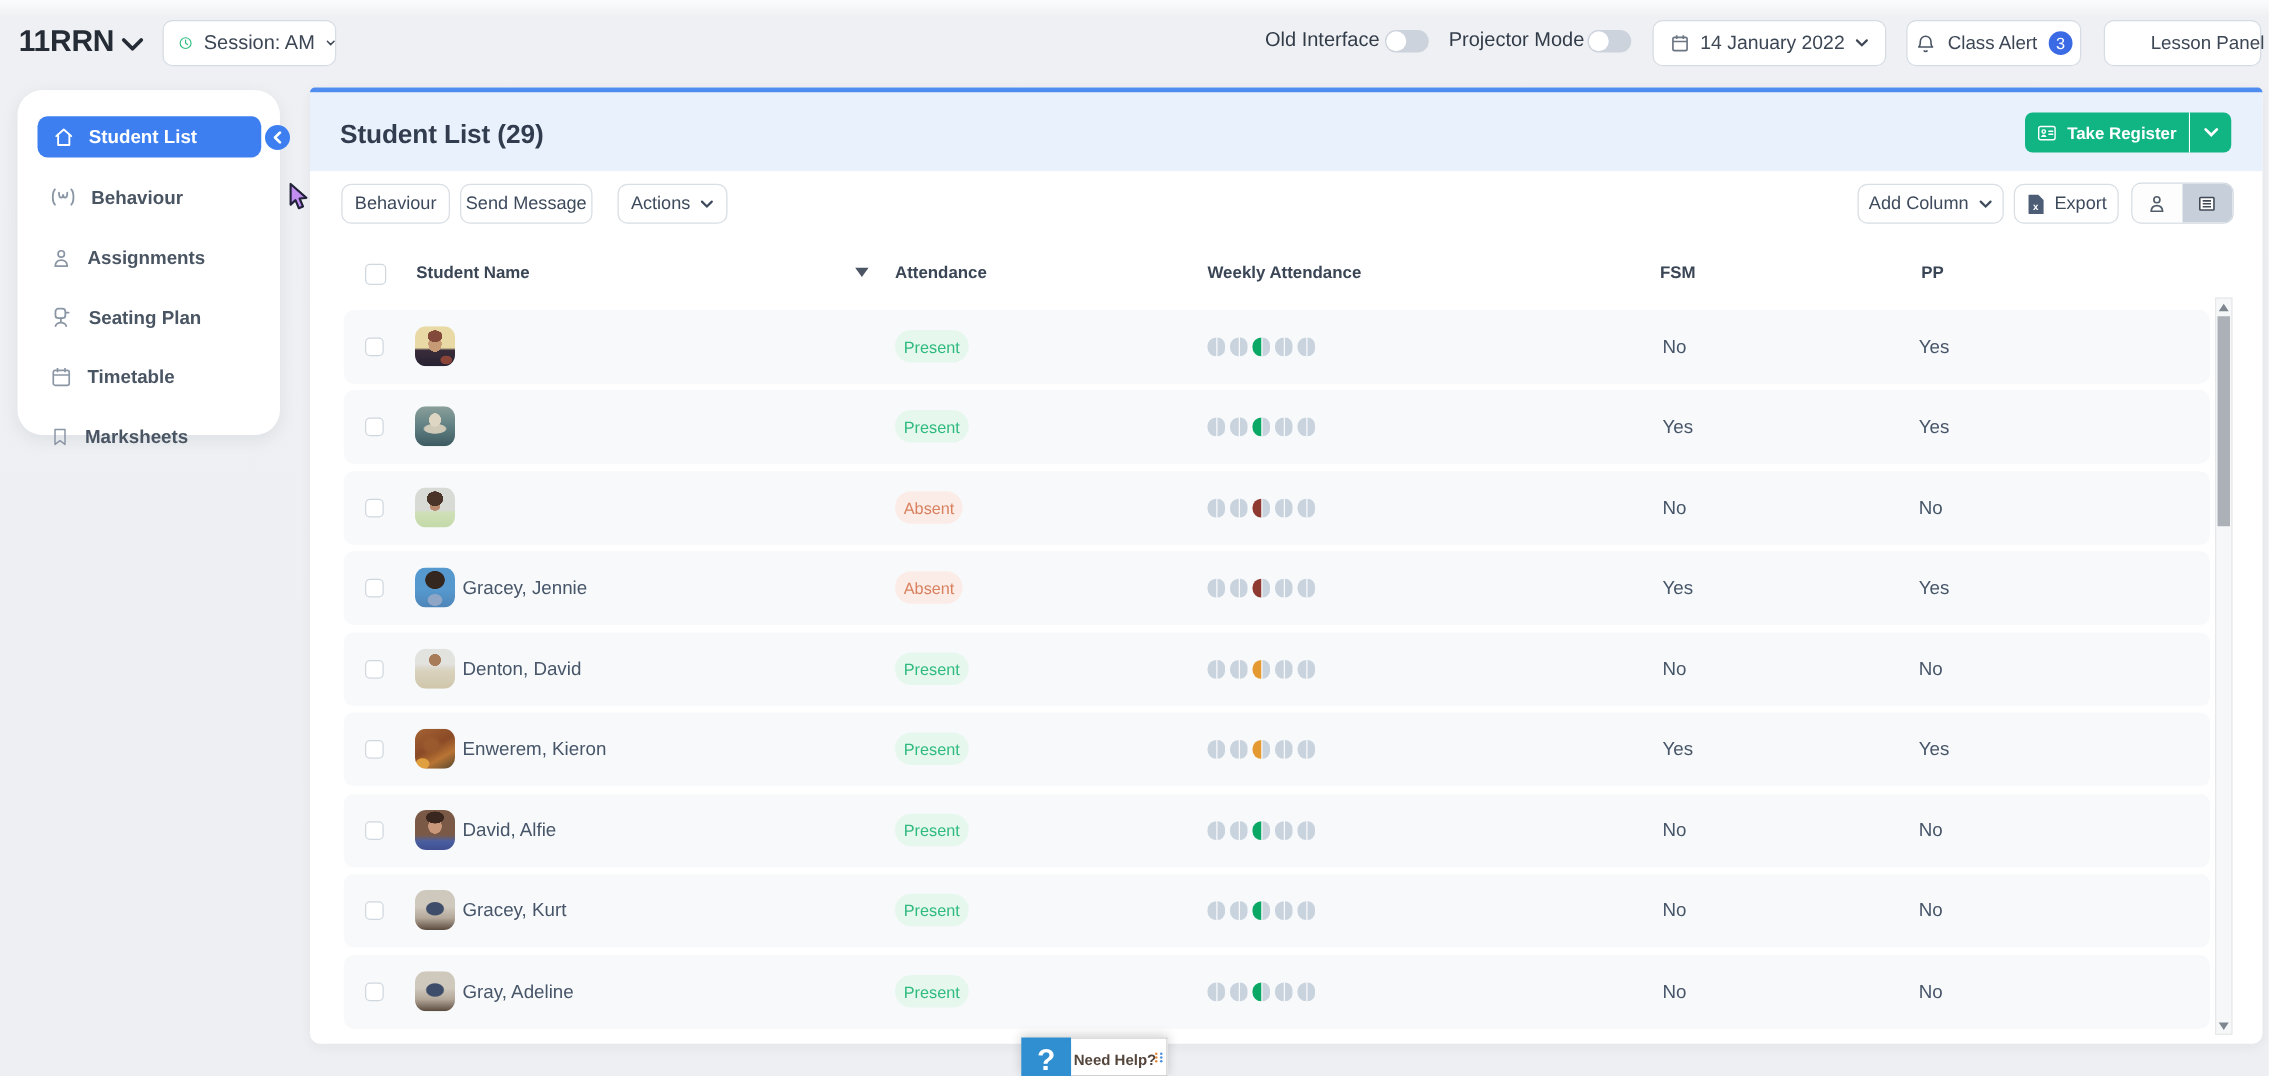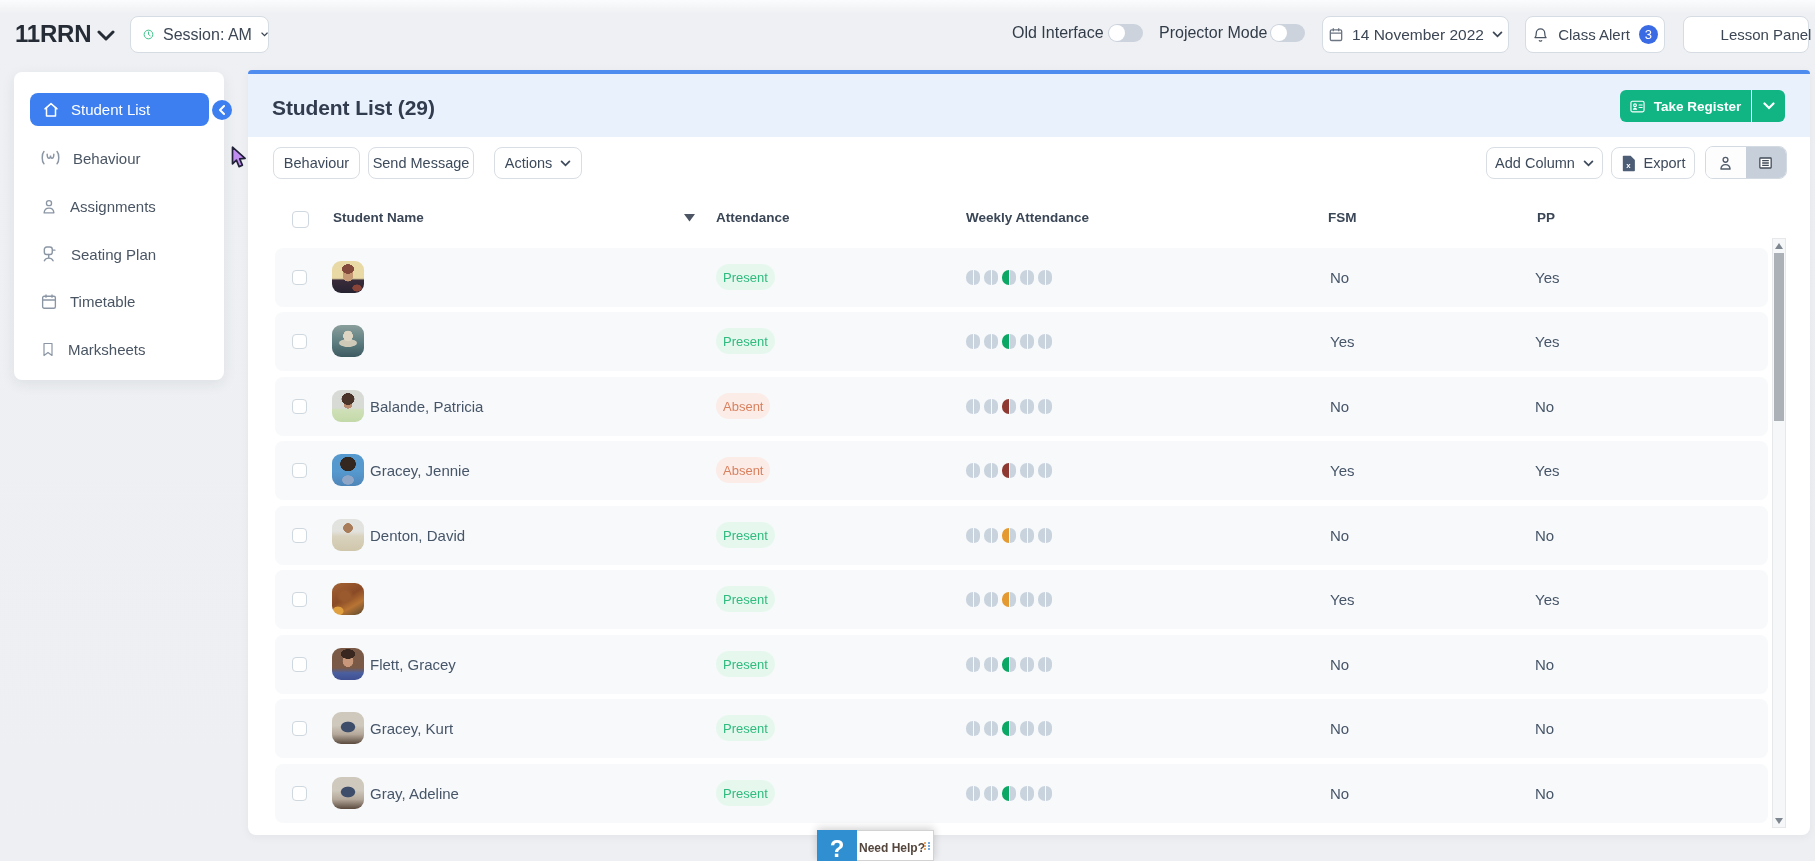--- a/index.html
+++ b/index.html
@@ -17,22 +17,22 @@
 .tgl-label { position:absolute; top:24px; font-size:16px; color:#323c49; }
 .toggle { position:absolute; top:24px; width:35px; height:18px; border-radius:9px; background:#ccd3dd; }
 .toggle i { position:absolute; left:1px; top:1px; width:16px; height:16px; border-radius:50%; background:#fff; }
 .datebtn { left:1322px; top:16px; width:187px; height:37px; font-size:15.5px; gap:8px; }
 .alertbtn { left:1525px; top:16px; width:140px; height:37px; font-size:15px; gap:9px; }
 .badge { width:19px; height:19px; border-radius:50%; background:#3b6be4; color:#fff; font-size:13px;
   display:inline-flex; align-items:center; justify-content:center; }
 .lessonbtn { left:1683px; top:16px; width:126px; height:37px; font-size:15px; gap:9px;padding-left:31px; }
 
 
-.side { position:absolute; left:14px; top:72px; width:210px; height:308px; background:#fff;
-  border-radius:8px; box-shadow:0 4px 14px rgba(35,45,65,.08); }
+.side { position:absolute; left:14px; top:72px; width:210px; height:276px; background:#fff;
+  border-radius:20px; box-shadow:0 4px 14px rgba(35,45,65,.08);font-weight:bold; }
 .sactive { position:absolute; left:16px; top:21px; width:179px; height:33px; background:#3d7ff0;
   border-radius:8px; color:#fff; font-size:15px; display:flex; align-items:center; gap:11px; padding-left:12px; }
 .sitem { position:absolute; left:26px; width:180px; height:20px; color:#4a5563; font-size:15px;
   display:flex; align-items:center; gap:12px; }
 .sitem svg { flex:0 0 auto; }
 .collapse { position:absolute; left:212px; top:100px; width:20px; height:20px; border-radius:50%;
   background:#3d7ff0; display:flex; align-items:center; justify-content:center; }
 
 
 .panel { position:absolute; left:248px; top:70px; width:1562px; height:765px; background:#fff;
@@ -118,21 +118,21 @@
 <span class="tgl-label" style="left:1159px">Projector Mode</span>
 <span class="toggle" style="left:1270px">
     <i></i>
   </span>
 
 <div class="btn datebtn">
   <svg width="16" height="17" viewBox="0 0 24 24" fill="none" stroke="#6c7683" stroke-width="2">
       <rect x="3.5" y="5" width="17" height="16" rx="2"></rect>
       <path d="M8 2.5V7M16 2.5V7M3.5 10h17"></path>
     </svg>
-  <span>14 November 2022</span>
+  <span>14 January 2022</span>
   <svg width="11" height="7" viewBox="0 0 12 8">
       <path d="M1.5 1.5L6 6l4.5-4.5" fill="none" stroke="#3c4654" stroke-width="2" stroke-linecap="round"></path>
     </svg>
 </div>
 
 <div class="btn alertbtn">
   <svg width="17" height="18" viewBox="0 0 24 24" fill="none" stroke="#4a5563" stroke-width="1.8">
       <path d="M6 9.5a6 6 0 0 1 12 0c0 5 1.8 6.2 1.8 6.2H4.2S6 14.5 6 9.5z" stroke-linejoin="round"></path>
       <path d="M10 19.5a2.2 2.2 0 0 0 4 0"></path>
     </svg>
@@ -322,21 +322,20 @@
           <i class="hl" style="background:#c9d3de"></i>
           <i class="hr"></i>
         </span>
       </span>
       <span class="fsm">Yes</span>
       <span class="pp">Yes</span>
     </div>
 <div class="row" style="top:307px">
       <span class="cb"></span>
       <span class="av a3"></span>
-      <span class="nm">Balande, Patricia</span>
       <span class="pill p-absent">Absent</span>
       <span class="wag">
         <span class="wa">
           <i class="hl" style="background:#c9d3de"></i>
           <i class="hr"></i>
         </span>
         <span class="wa">
           <i class="hl" style="background:#c9d3de"></i>
           <i class="hr"></i>
         </span>
@@ -412,20 +411,21 @@
           <i class="hl" style="background:#c9d3de"></i>
           <i class="hr"></i>
         </span>
       </span>
       <span class="fsm">No</span>
       <span class="pp">No</span>
     </div>
 <div class="row" style="top:500px">
       <span class="cb"></span>
       <span class="av a6"></span>
+      <span class="nm">Enwerem, Kieron</span>
       <span class="pill p-present">Present</span>
       <span class="wag">
         <span class="wa">
           <i class="hl" style="background:#c9d3de"></i>
           <i class="hr"></i>
         </span>
         <span class="wa">
           <i class="hl" style="background:#c9d3de"></i>
           <i class="hr"></i>
         </span>
@@ -441,21 +441,21 @@
           <i class="hl" style="background:#c9d3de"></i>
           <i class="hr"></i>
         </span>
       </span>
       <span class="fsm">Yes</span>
       <span class="pp">Yes</span>
     </div>
 <div class="row" style="top:565px">
       <span class="cb"></span>
       <span class="av a7"></span>
-      <span class="nm">Flett, Gracey</span>
+      <span class="nm">David, Alfie</span>
       <span class="pill p-present">Present</span>
       <span class="wag">
         <span class="wa">
           <i class="hl" style="background:#c9d3de"></i>
           <i class="hr"></i>
         </span>
         <span class="wa">
           <i class="hl" style="background:#c9d3de"></i>
           <i class="hr"></i>
         </span>

